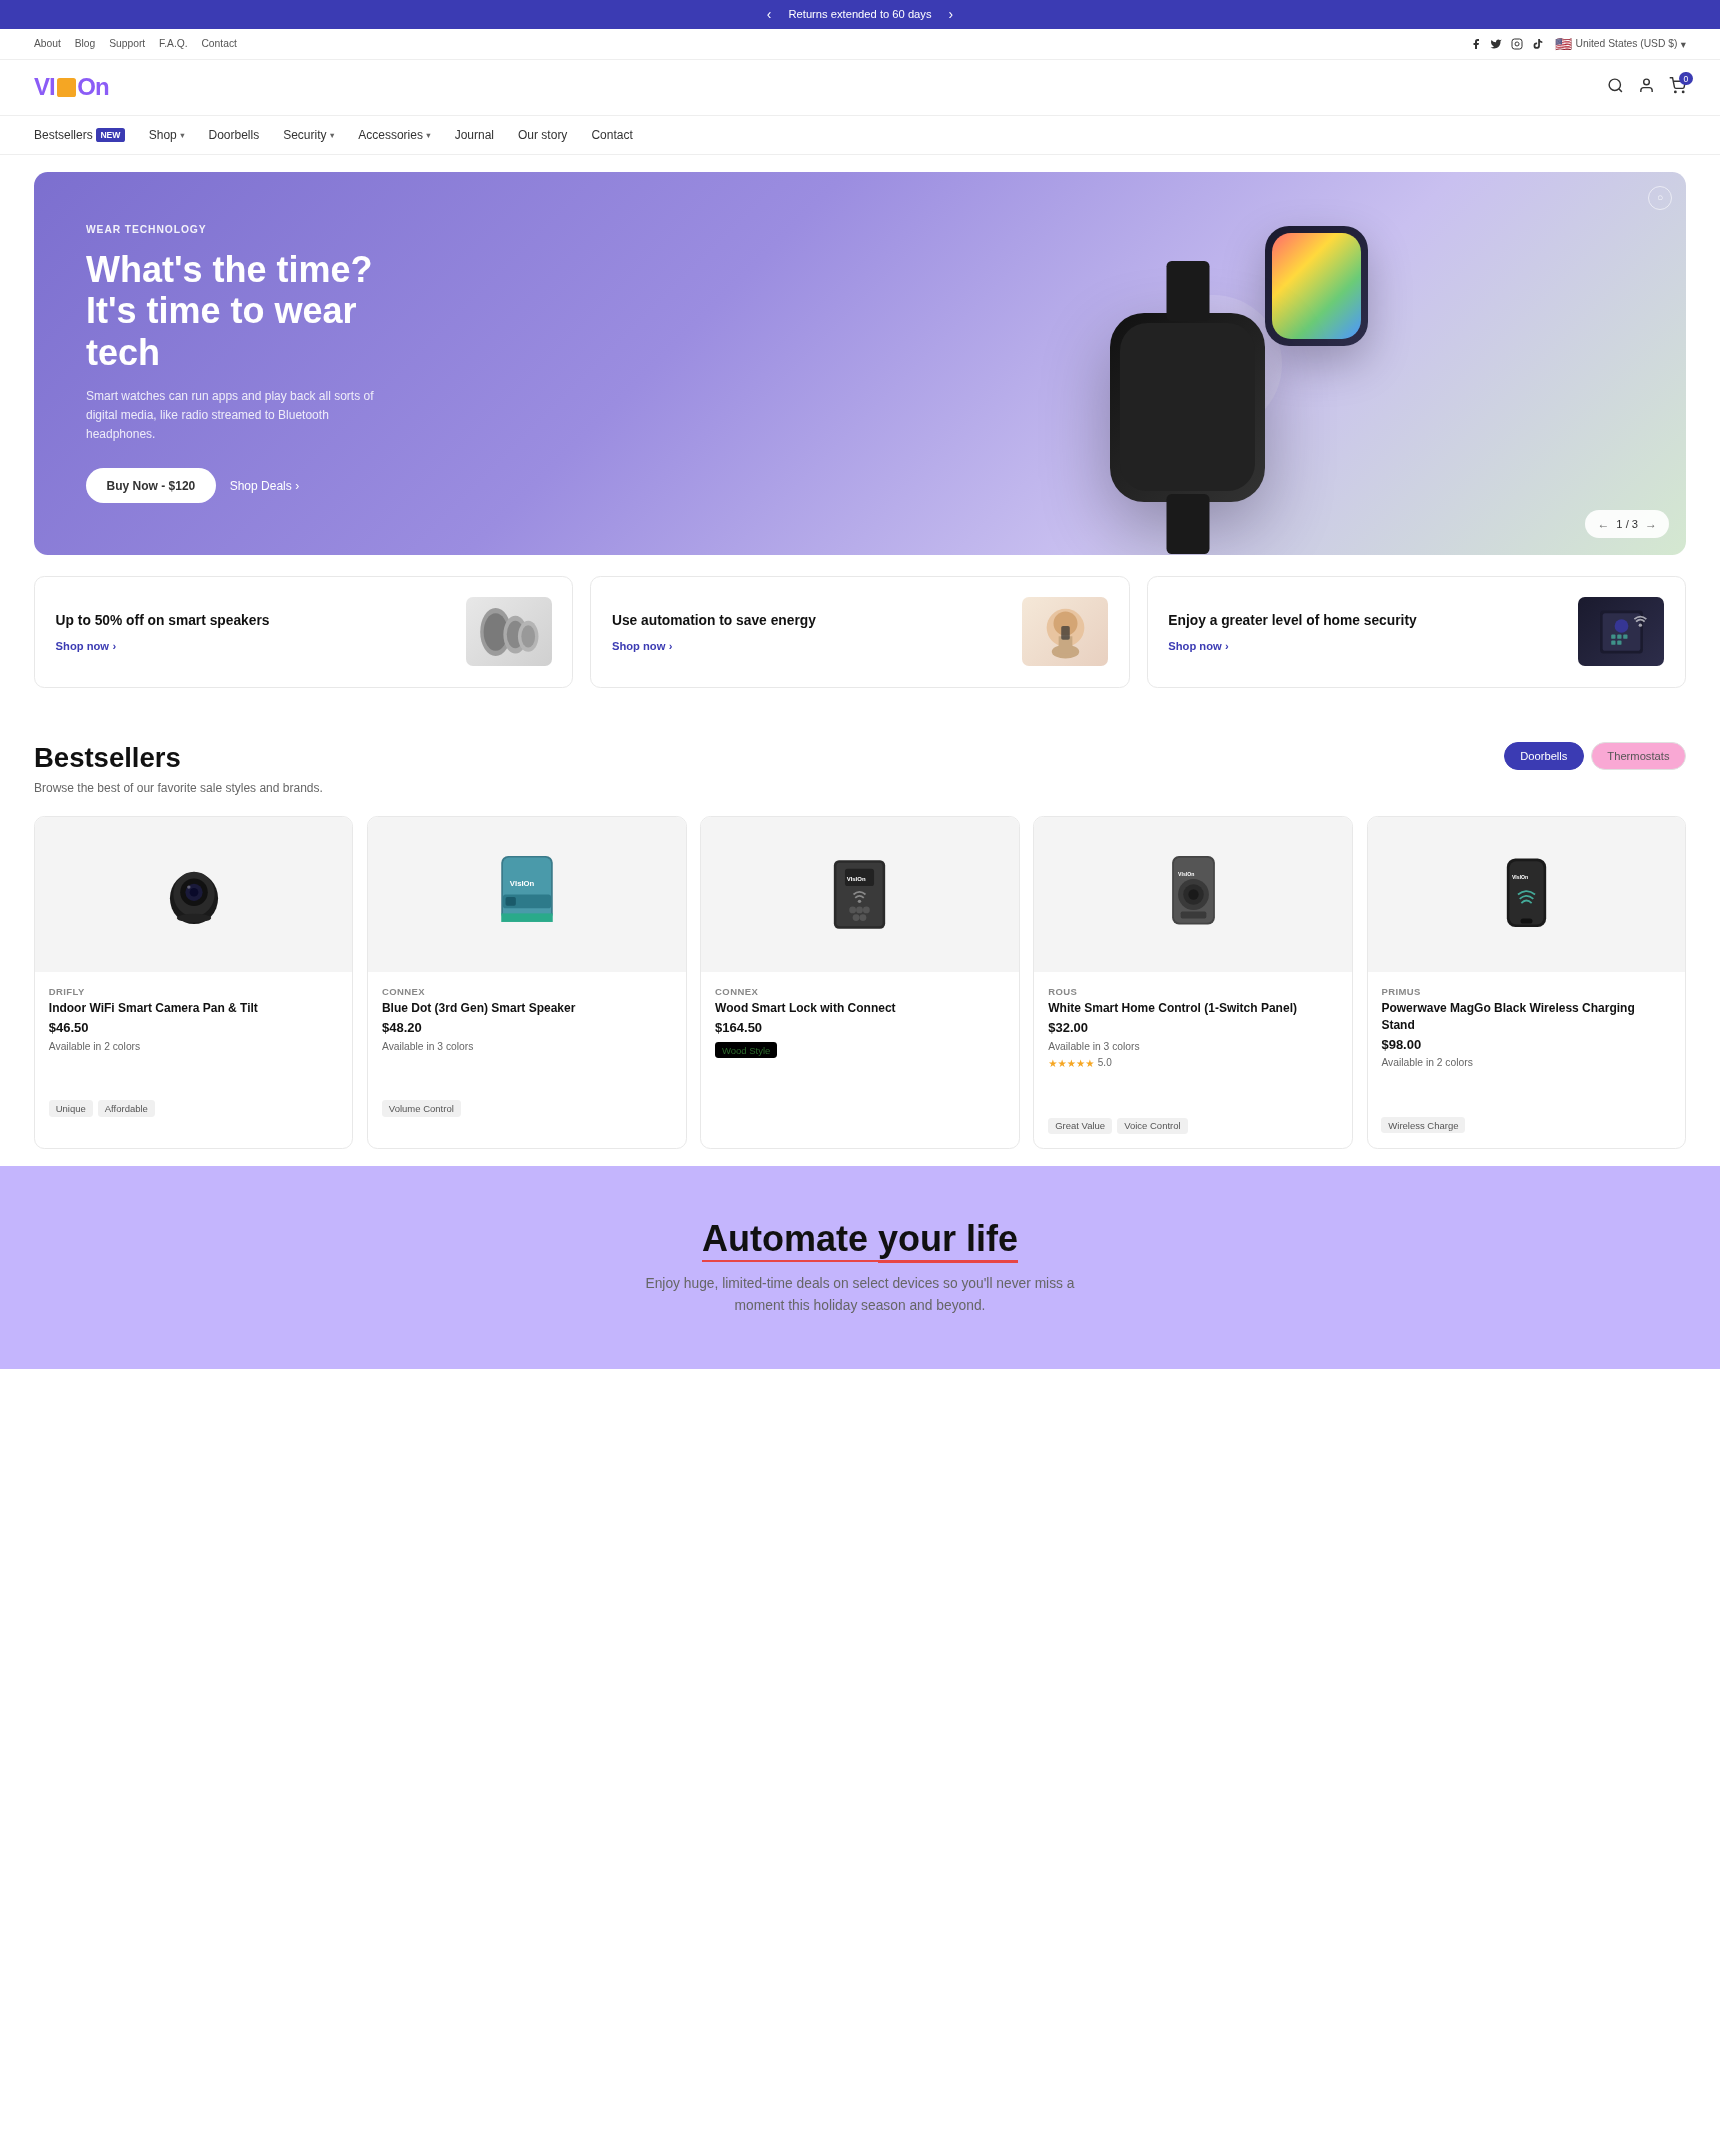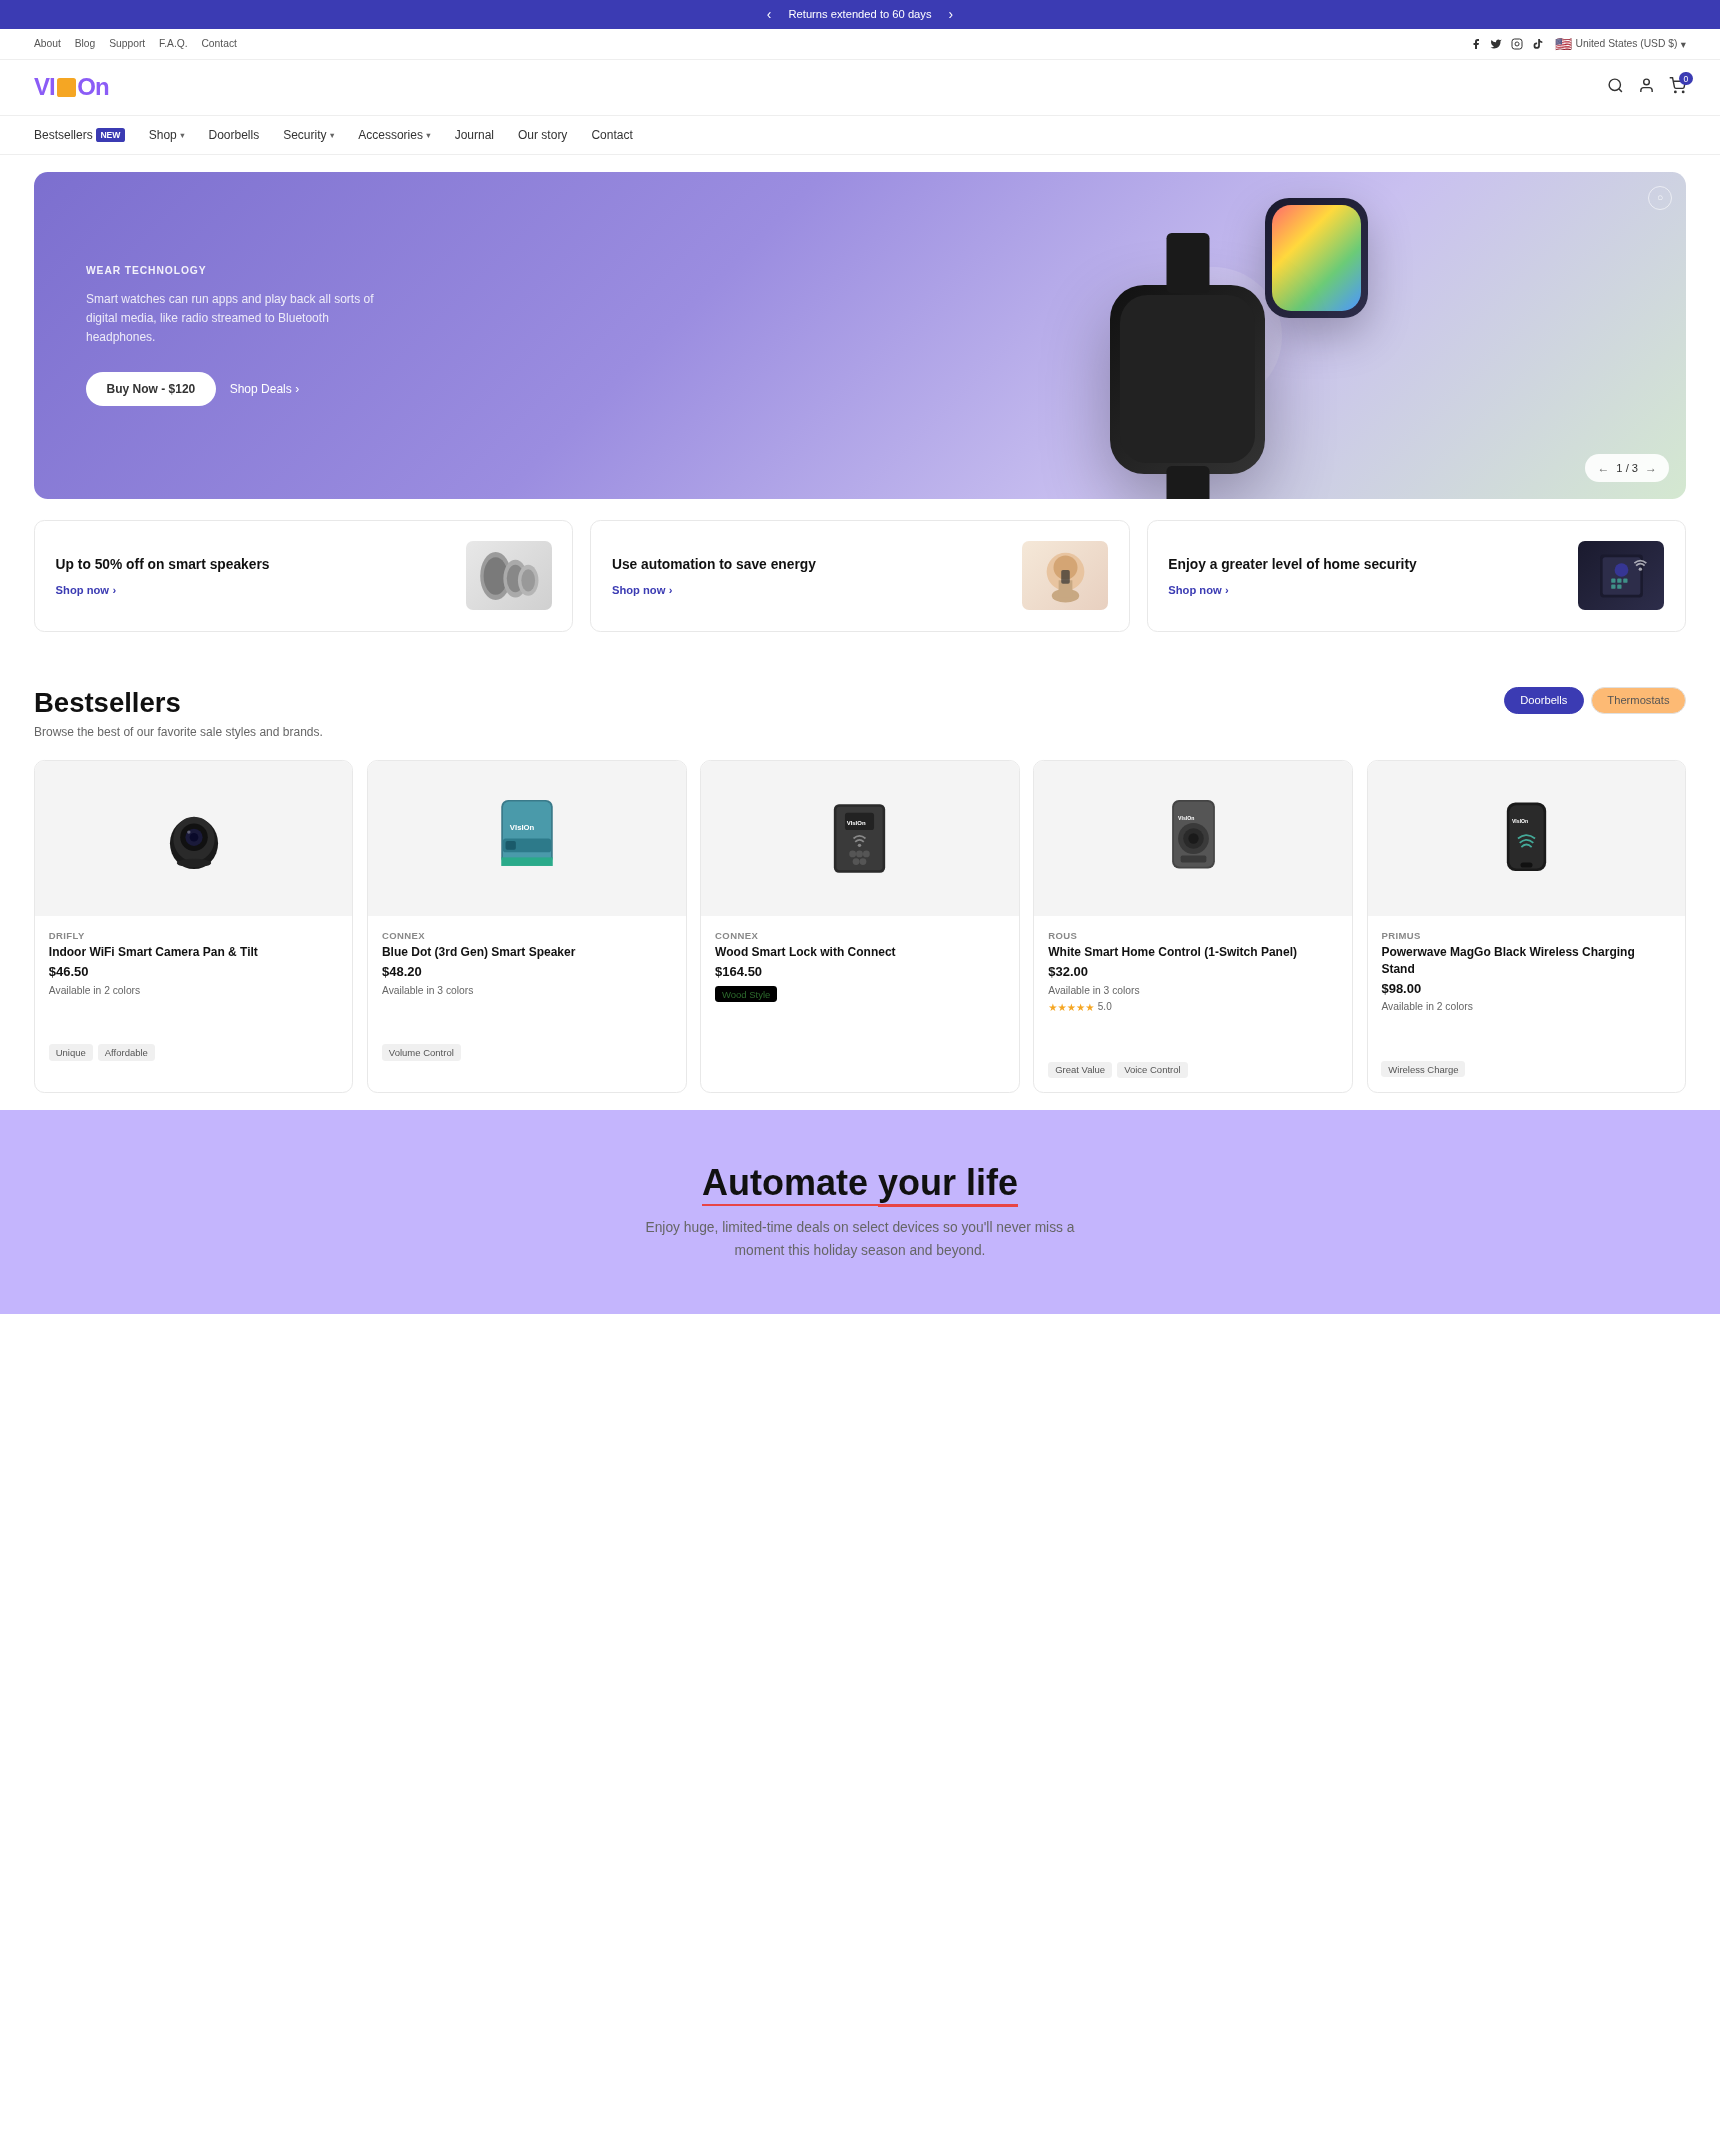--- a/index.html
+++ b/index.html
@@ -213,21 +213,21 @@
     .section-title { font-size: 27.5px; font-weight: 800; color: #111; margin-bottom: 6.9px; }
     .section-subtitle { font-size: 12px; color: #666; }
     .filter-tabs { display: flex; gap: 6.9px; }
     .filter-tab {
       padding: 6.9px 15.5px;
       border-radius: 43px;
       font-size: 11.2px;
       font-weight: 500;
       cursor: pointer;
       border: 0.9px solid #e0e0e0;
-      background: #fdba74;
+      background: #f9a8d4;
       color: #555;
     }
     .filter-tab.active { background: #3b3bb3; color: #fff; border-color: #3b3bb3; }
 
     
     .product-grid {
       display: grid;
       grid-template-columns: repeat(5, 1fr);
       gap: 13.8px;
       margin-top: 20.6px;
@@ -467,20 +467,21 @@
     <span>Our story</span>
   </a>
   <a href="#">
     <span>Contact</span>
   </a>
 </nav>
 
 <div class="hero-slider">
   <div class="hero-content">
     <div class="hero-tag">WEAR TECHNOLOGY</div>
+    <h1 class="hero-title">What's the time? It's time to wear tech</h1>
     <p class="hero-desc">Smart watches can run apps and play back all sorts of digital media, like radio streamed to Bluetooth headphones.</p>
     <div class="hero-buttons">
       <button class="btn-primary-white">Buy Now - $120</button>
       <a href="#" class="btn-link-white">
         <span>Shop Deals</span>
         <span>›</span>
       </a>
     </div>
   </div>
 

